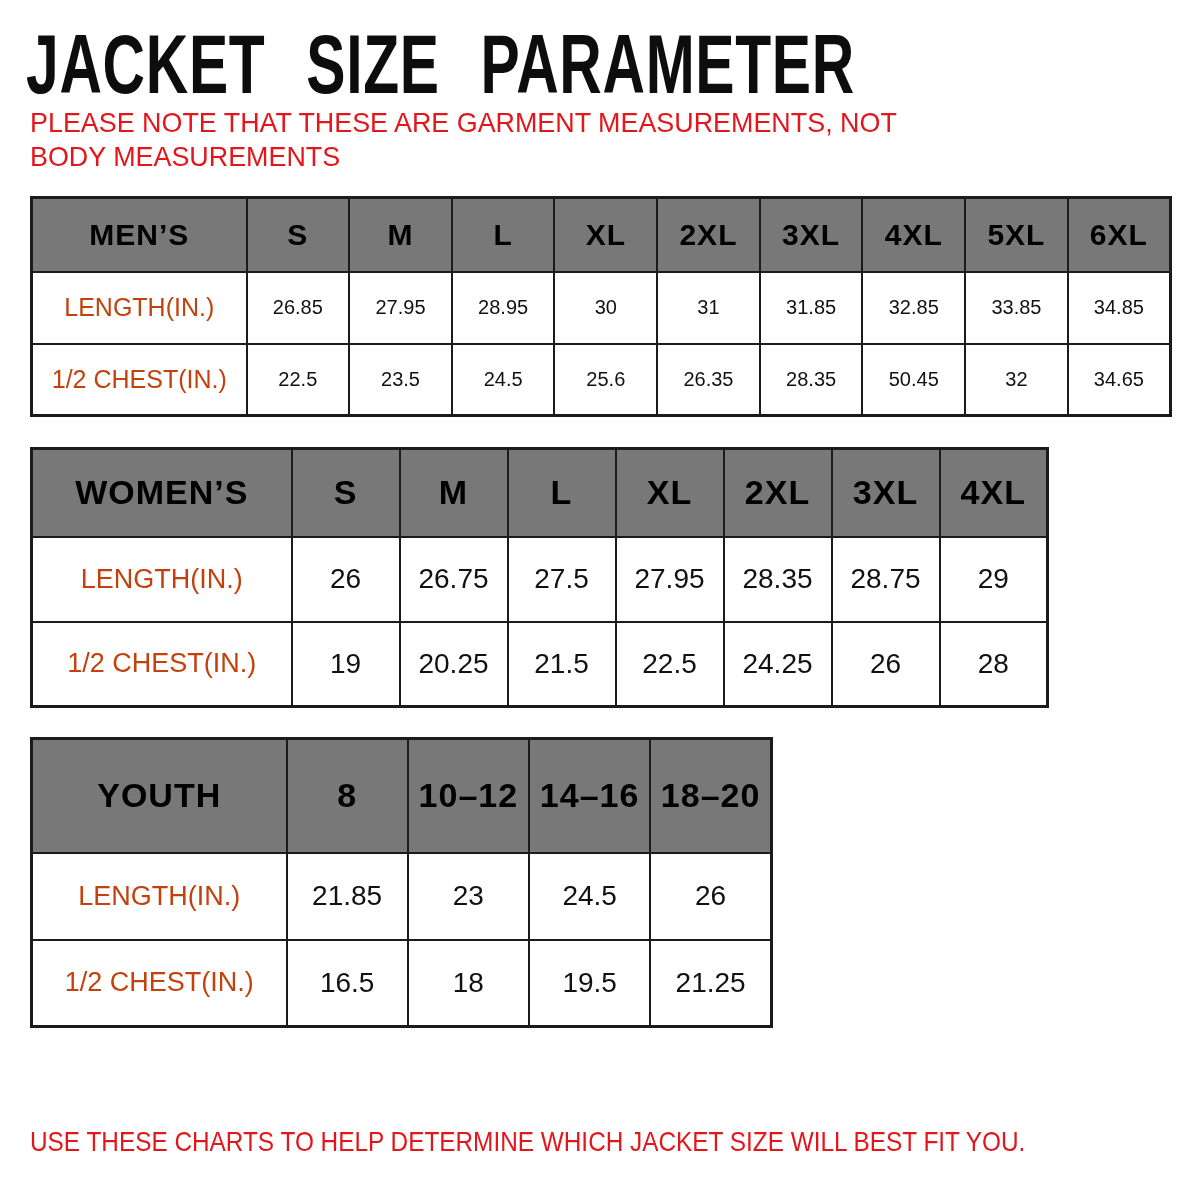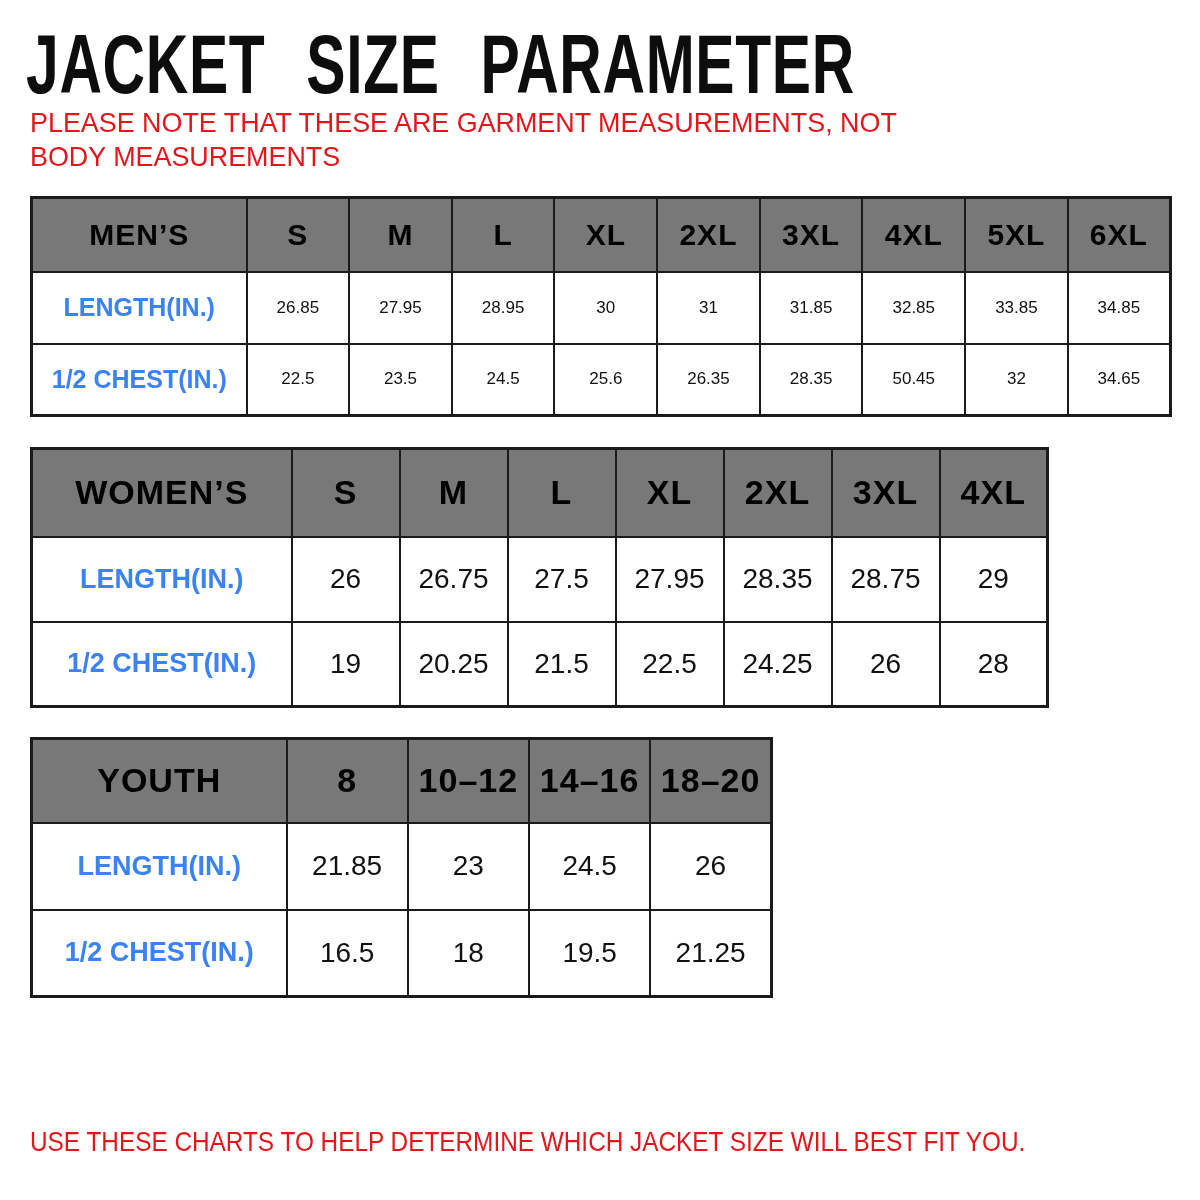--- a/index.html
+++ b/index.html
@@ -33,35 +33,35 @@
   }
   .size-table th, .size-table td {
     border: 2px solid #1b1b1b;
     text-align: center; vertical-align: middle;
     overflow: hidden;
   }
   .size-table thead th {
     background: #787878; color: #000000;
     font-weight: 700; letter-spacing: 1px;
   }
-  .size-table td.rowlabel { font-weight: 700; color: #3b82f6; }
+  .size-table td.rowlabel { font-weight: 400; color: #c2410c; }
   .size-table td { font-weight: 400; color: #111111; }
 
   .t-mens { left: 30px; top: 196px; width: 1142px; }
   .t-mens thead th { height: 74px; font-size: 30px; }
-  .t-mens tbody td { height: 72px; font-size: 17px; }
+  .t-mens tbody td { height: 72px; font-size: 20px; }
   .t-mens tbody td.rowlabel { font-size: 25px; }
 
   .t-womens { left: 30px; top: 447px; width: 1019px; }
   .t-womens thead th { height: 88px; font-size: 34px; }
   .t-womens tbody td { height: 85px; font-size: 28px; }
   .t-womens tbody td.rowlabel { font-size: 27px; }
 
   .t-youth { left: 30px; top: 737px; width: 743px; }
-  .t-youth thead th { height: 84px; font-size: 34px; }
+  .t-youth thead th { height: 114px; font-size: 34px; }
   .t-youth tbody td { height: 87px; font-size: 28px; }
   .t-youth tbody td.rowlabel { font-size: 27px; }
 
   .footer-para {
     position: absolute; left: 30px; top: 1026px; width: 1160px;
     font-size: 30px; line-height: 1.42; font-weight: 400;
     color: #e3161c;
   }
   .footer-line {
     position: absolute; left: 30px; top: 1126px;

